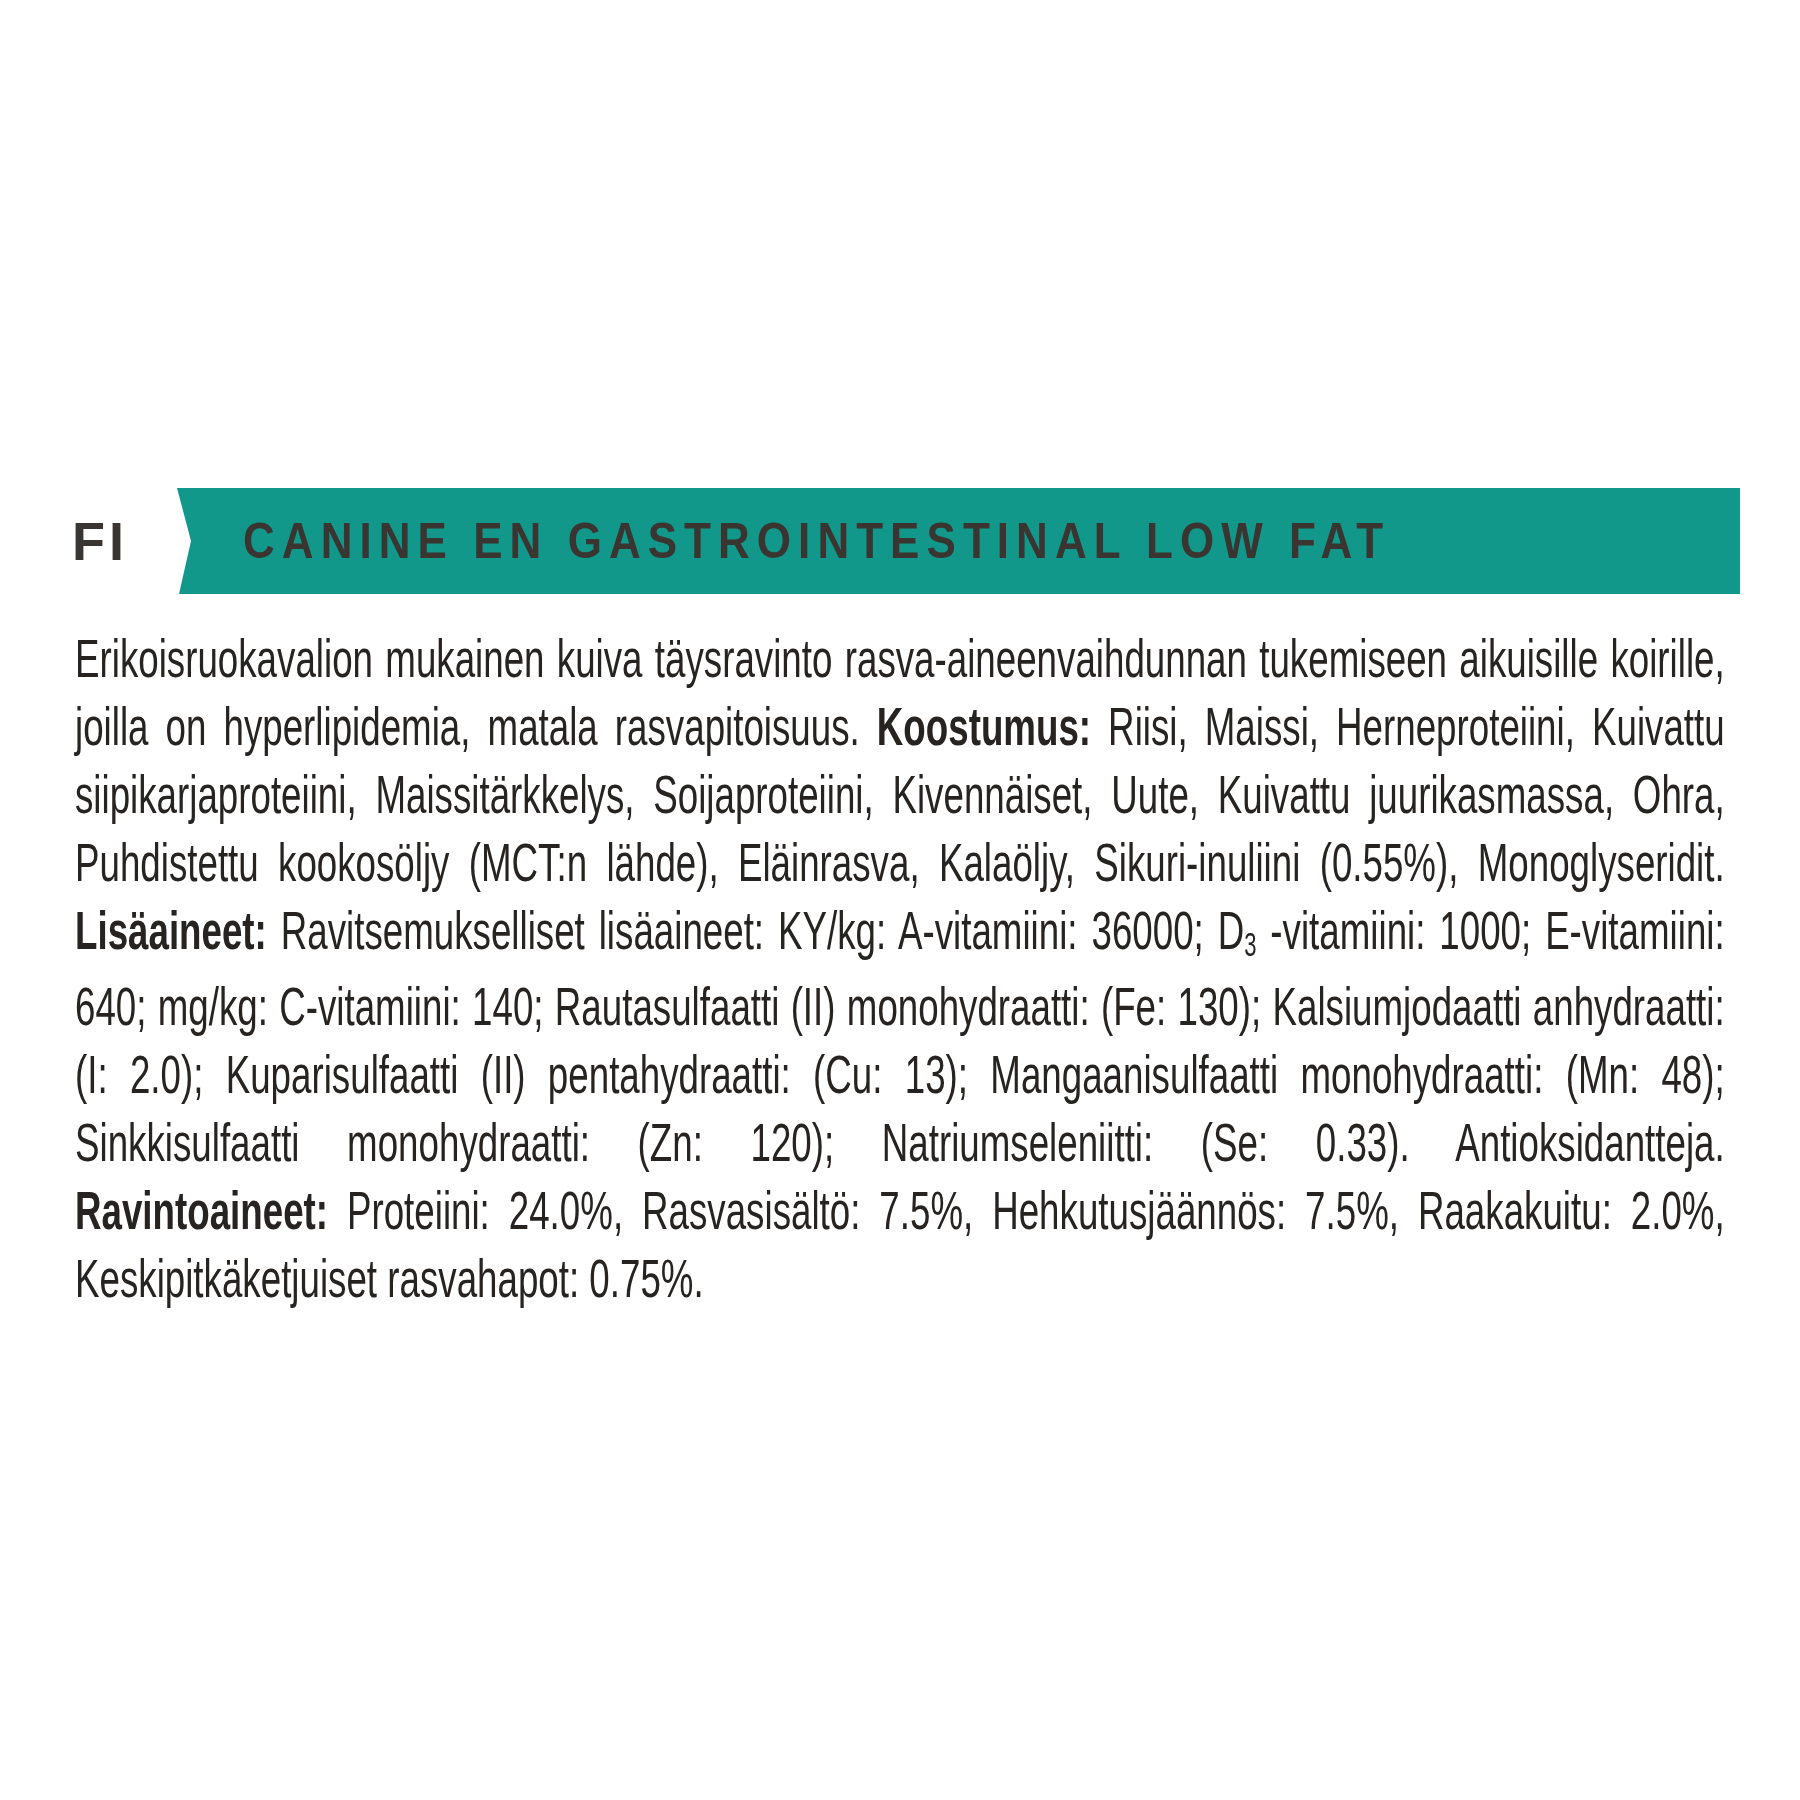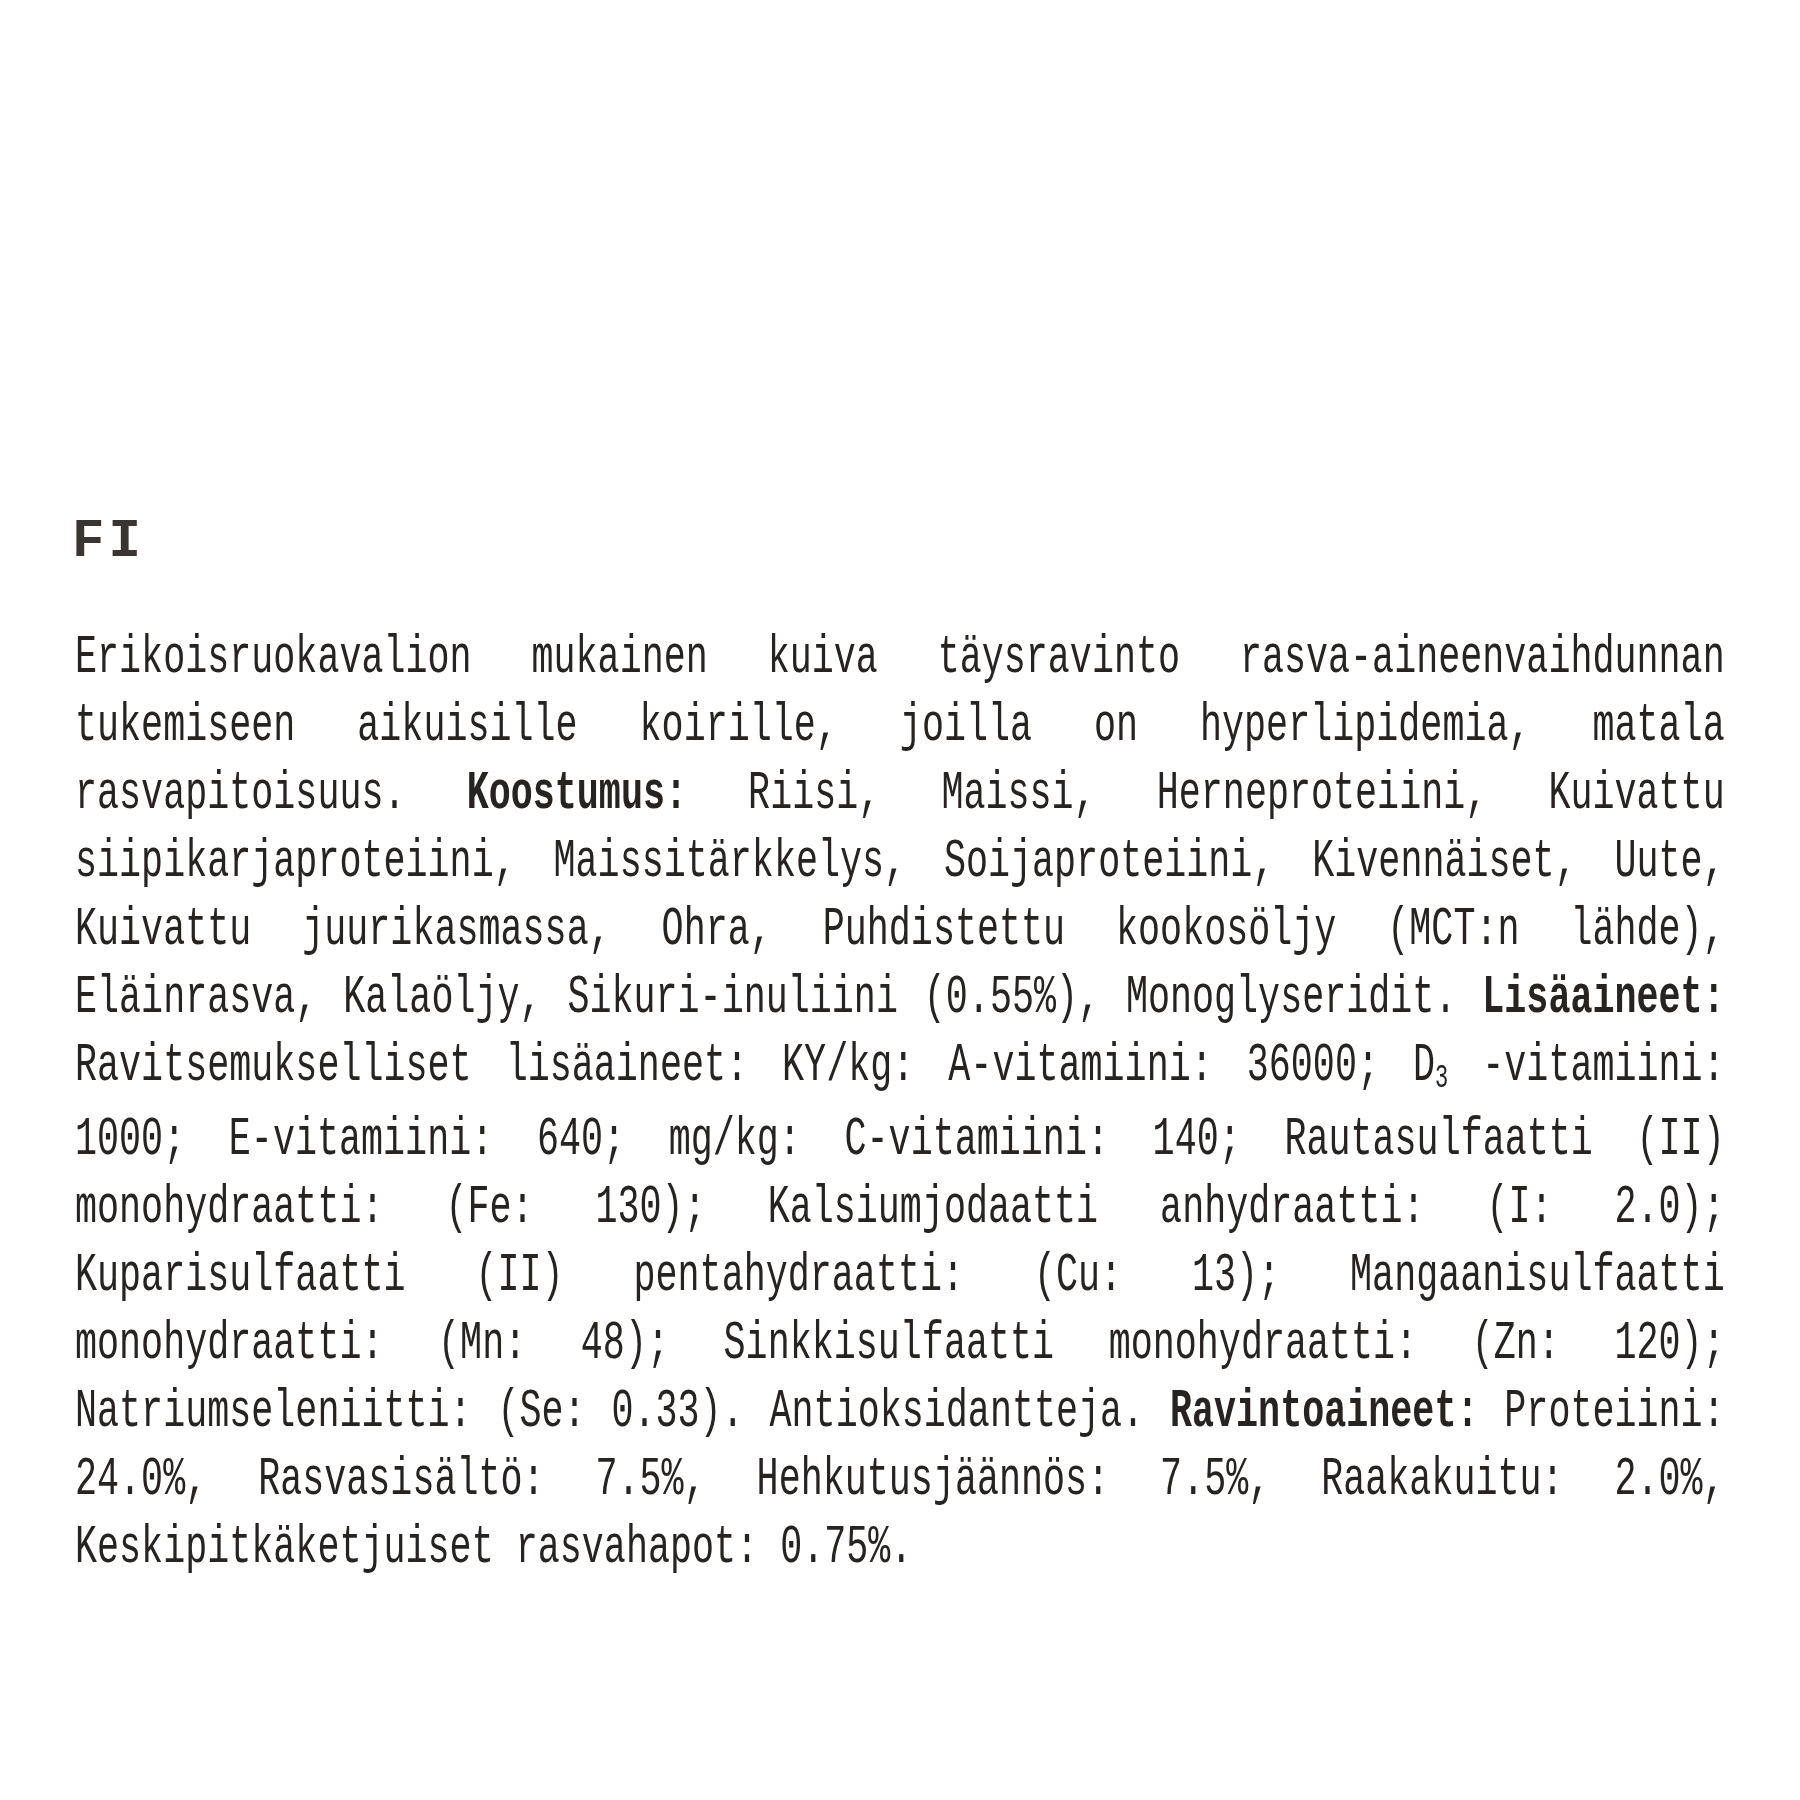--- a/index.html
+++ b/index.html
@@ -2,21 +2,21 @@
 <html><head>
 <meta charset="utf-8">
 <style>
   html, body { margin: 0; padding: 0; }
   .page {
     position: relative;
     width: 1800px;
     height: 1800px;
     background: #ffffff;
     overflow: hidden;
-    font-family: Liberation Mono, monospace;
+    font-family: Liberation Sans, sans-serif;
   }
   .lang-tag {
     position: absolute;
     left: 72px;
     top: 488px;
     height: 106px;
     display: flex;
     align-items: center;
     font-weight: bold;
     font-size: 54px;
@@ -66,18 +66,21 @@
     top: 0.22em;
   }
 </style>
 </head>
 <body>
 
 <div class="page">
 
   <div class="lang-tag" style="color: rgb(58, 53, 49);">FI</div>
 
+  <div class="banner" style="background: rgb(18, 152, 139);">
+    <div class="banner-title" style="color: rgb(58, 53, 49);">CANINE EN GASTROINTESTINAL LOW FAT</div>
+  </div>
 
   <div class="body-text">
     <div class="body-inner" style="color: rgb(39, 35, 33);"><span>Erikoisruokavalion mukainen kuiva täysravinto rasva-aineenvaihdunnan tukemiseen aikuisille koirille, joilla on hyperlipidemia, matala rasvapitoisuus. </span><span class="b">Koostumus:</span><span> Riisi, Maissi, Herneproteiini, Kuivattu siipikarjaproteiini, Maissitärkkelys, Soijaproteiini, Kivennäiset, Uute, Kuivattu juurikasmassa, Ohra, Puhdistettu kookosöljy (MCT:n lähde), Eläinrasva, Kalaöljy, Sikuri-inuliini (0.55%), Monoglyseridit. </span><span class="b">Lisäaineet:</span><span> Ravitsemukselliset lisäaineet: KY/kg: A-vitamiini: 36000; D</span><sub>3</sub><span> -vitamiini: 1000; E-vitamiini: 640; mg/kg: C-vitamiini: 140; Rautasulfaatti (II) monohydraatti: (Fe: 130); Kalsiumjodaatti anhydraatti: (I: 2.0); Kuparisulfaatti (II) pentahydraatti: (Cu: 13); Mangaanisulfaatti monohydraatti: (Mn: 48); Sinkkisulfaatti monohydraatti: (Zn: 120); Natriumseleniitti: (Se: 0.33). Antioksidantteja. </span><span class="b">Ravintoaineet:</span><span> Proteiini: 24.0%, Rasvasisältö: 7.5%, Hehkutusjäännös: 7.5%, Raakakuitu: 2.0%, Keskipitkäketjuiset rasvahapot: 0.75%.</span></div>
   </div>
 
 </div>
 
 </body></html>

